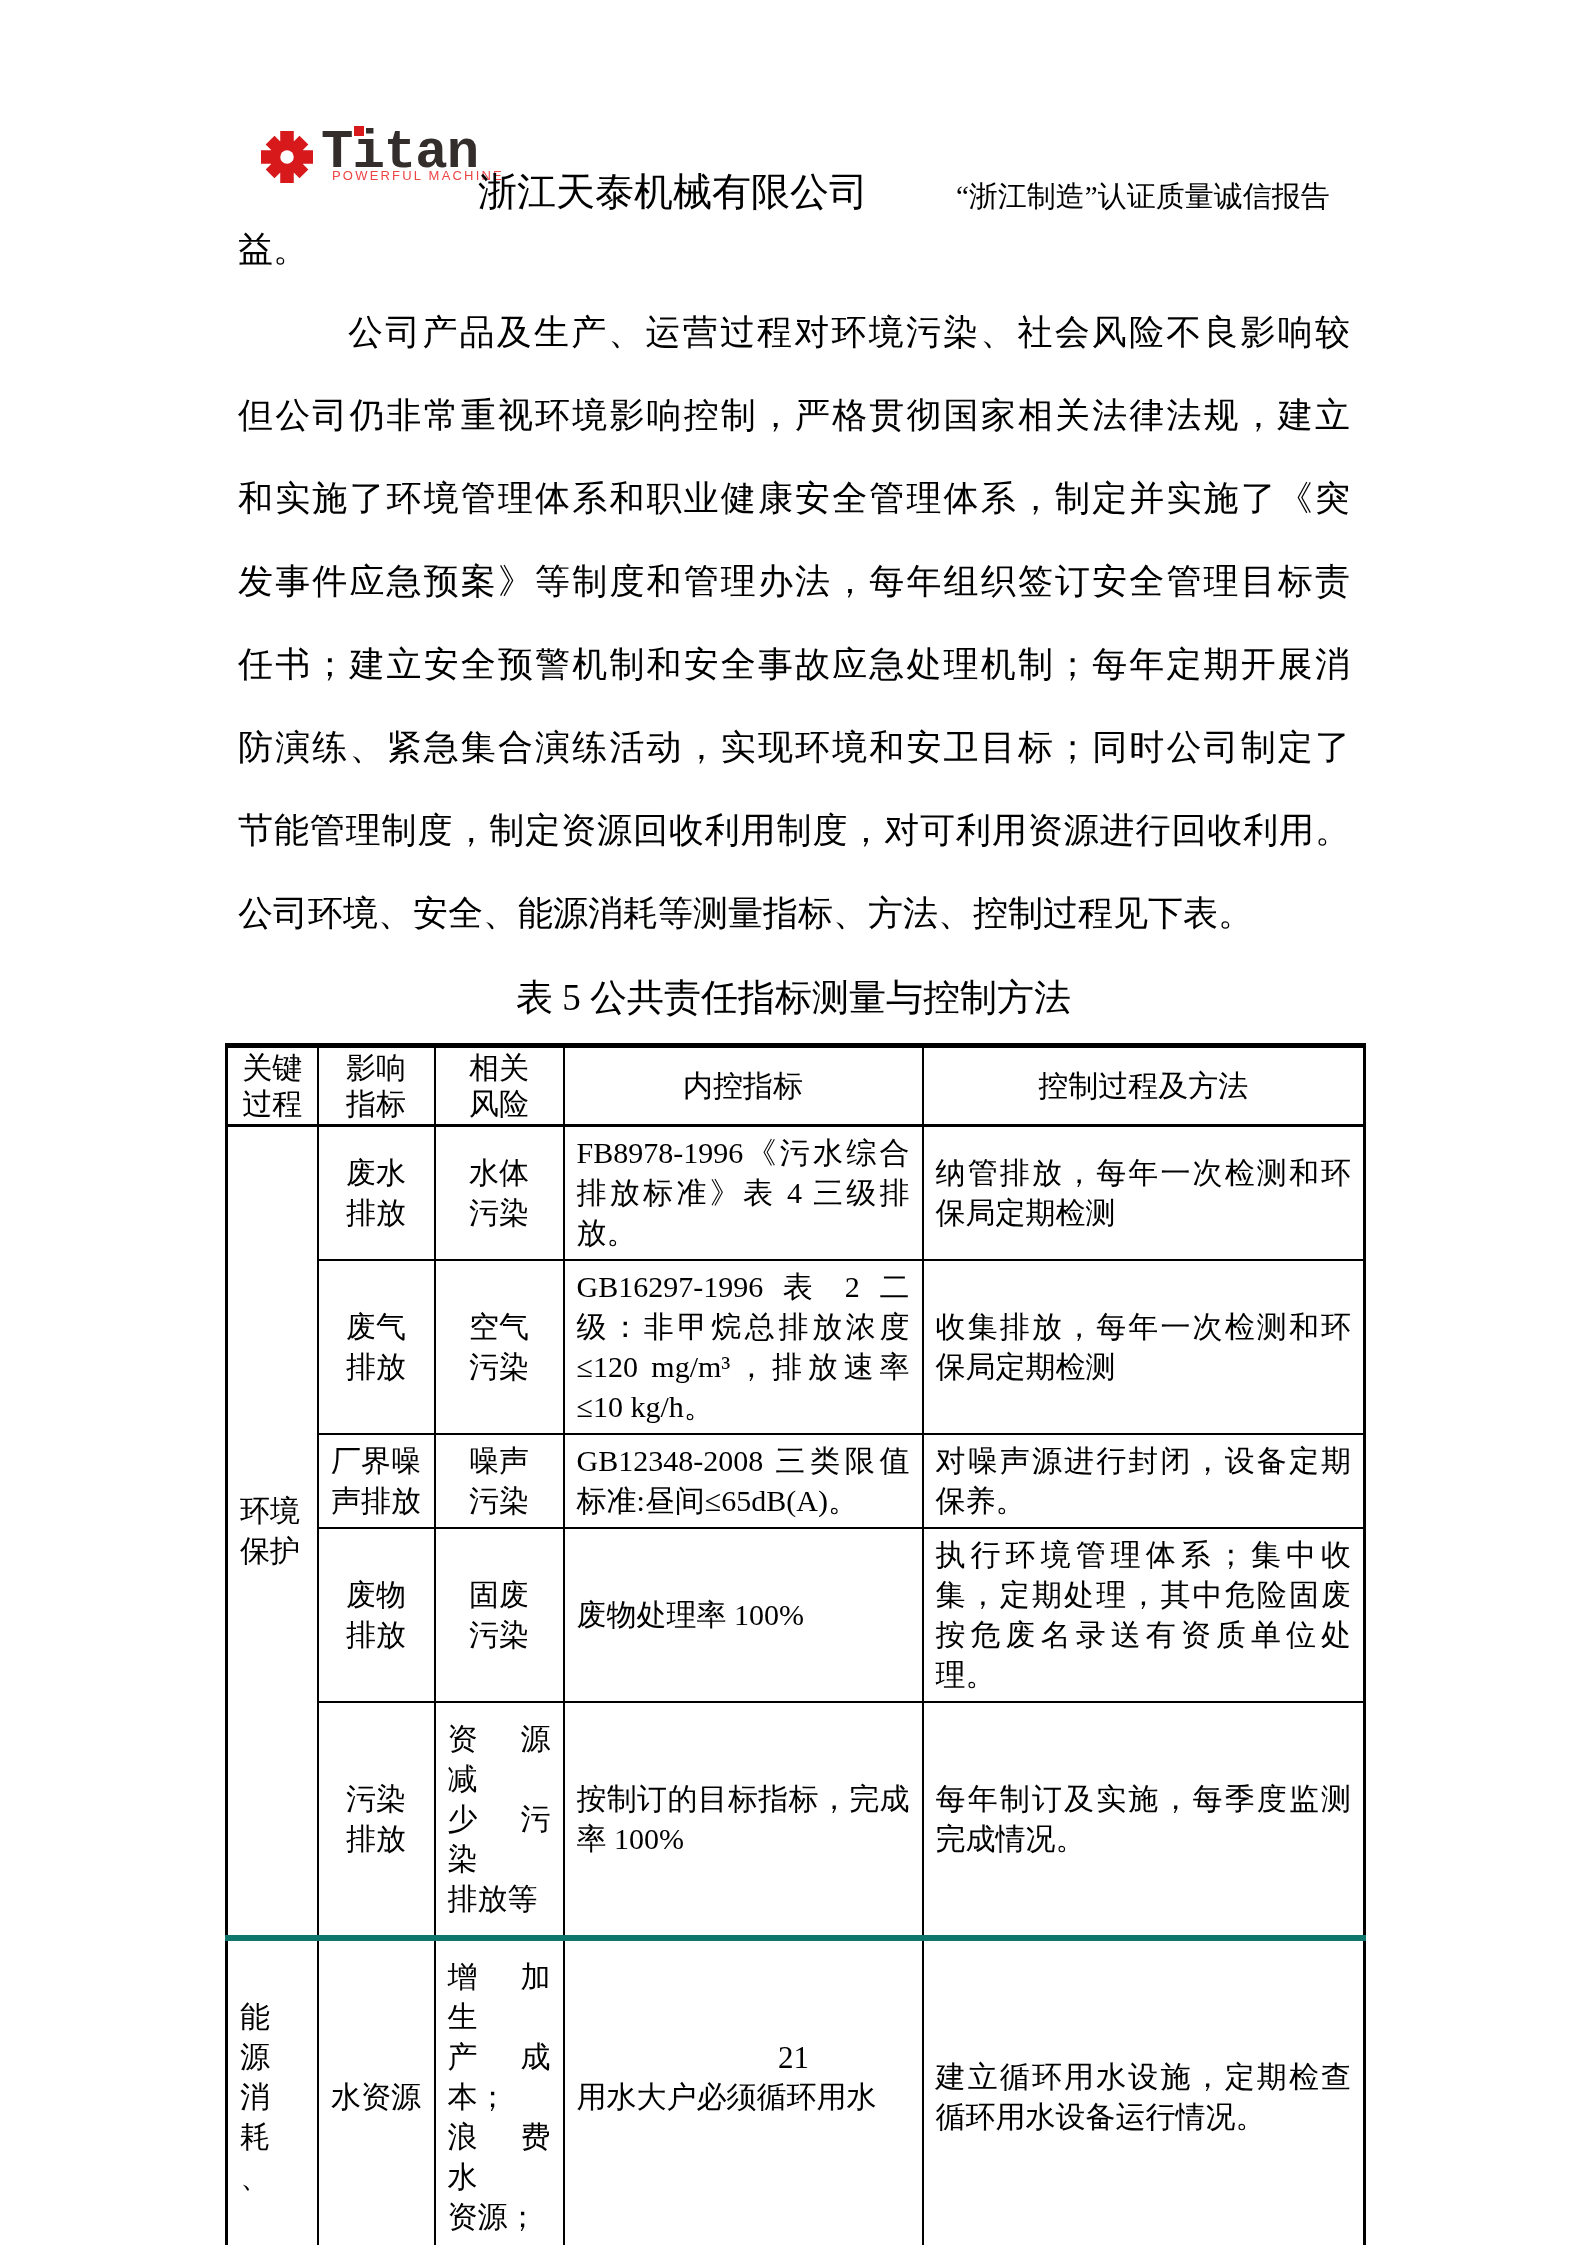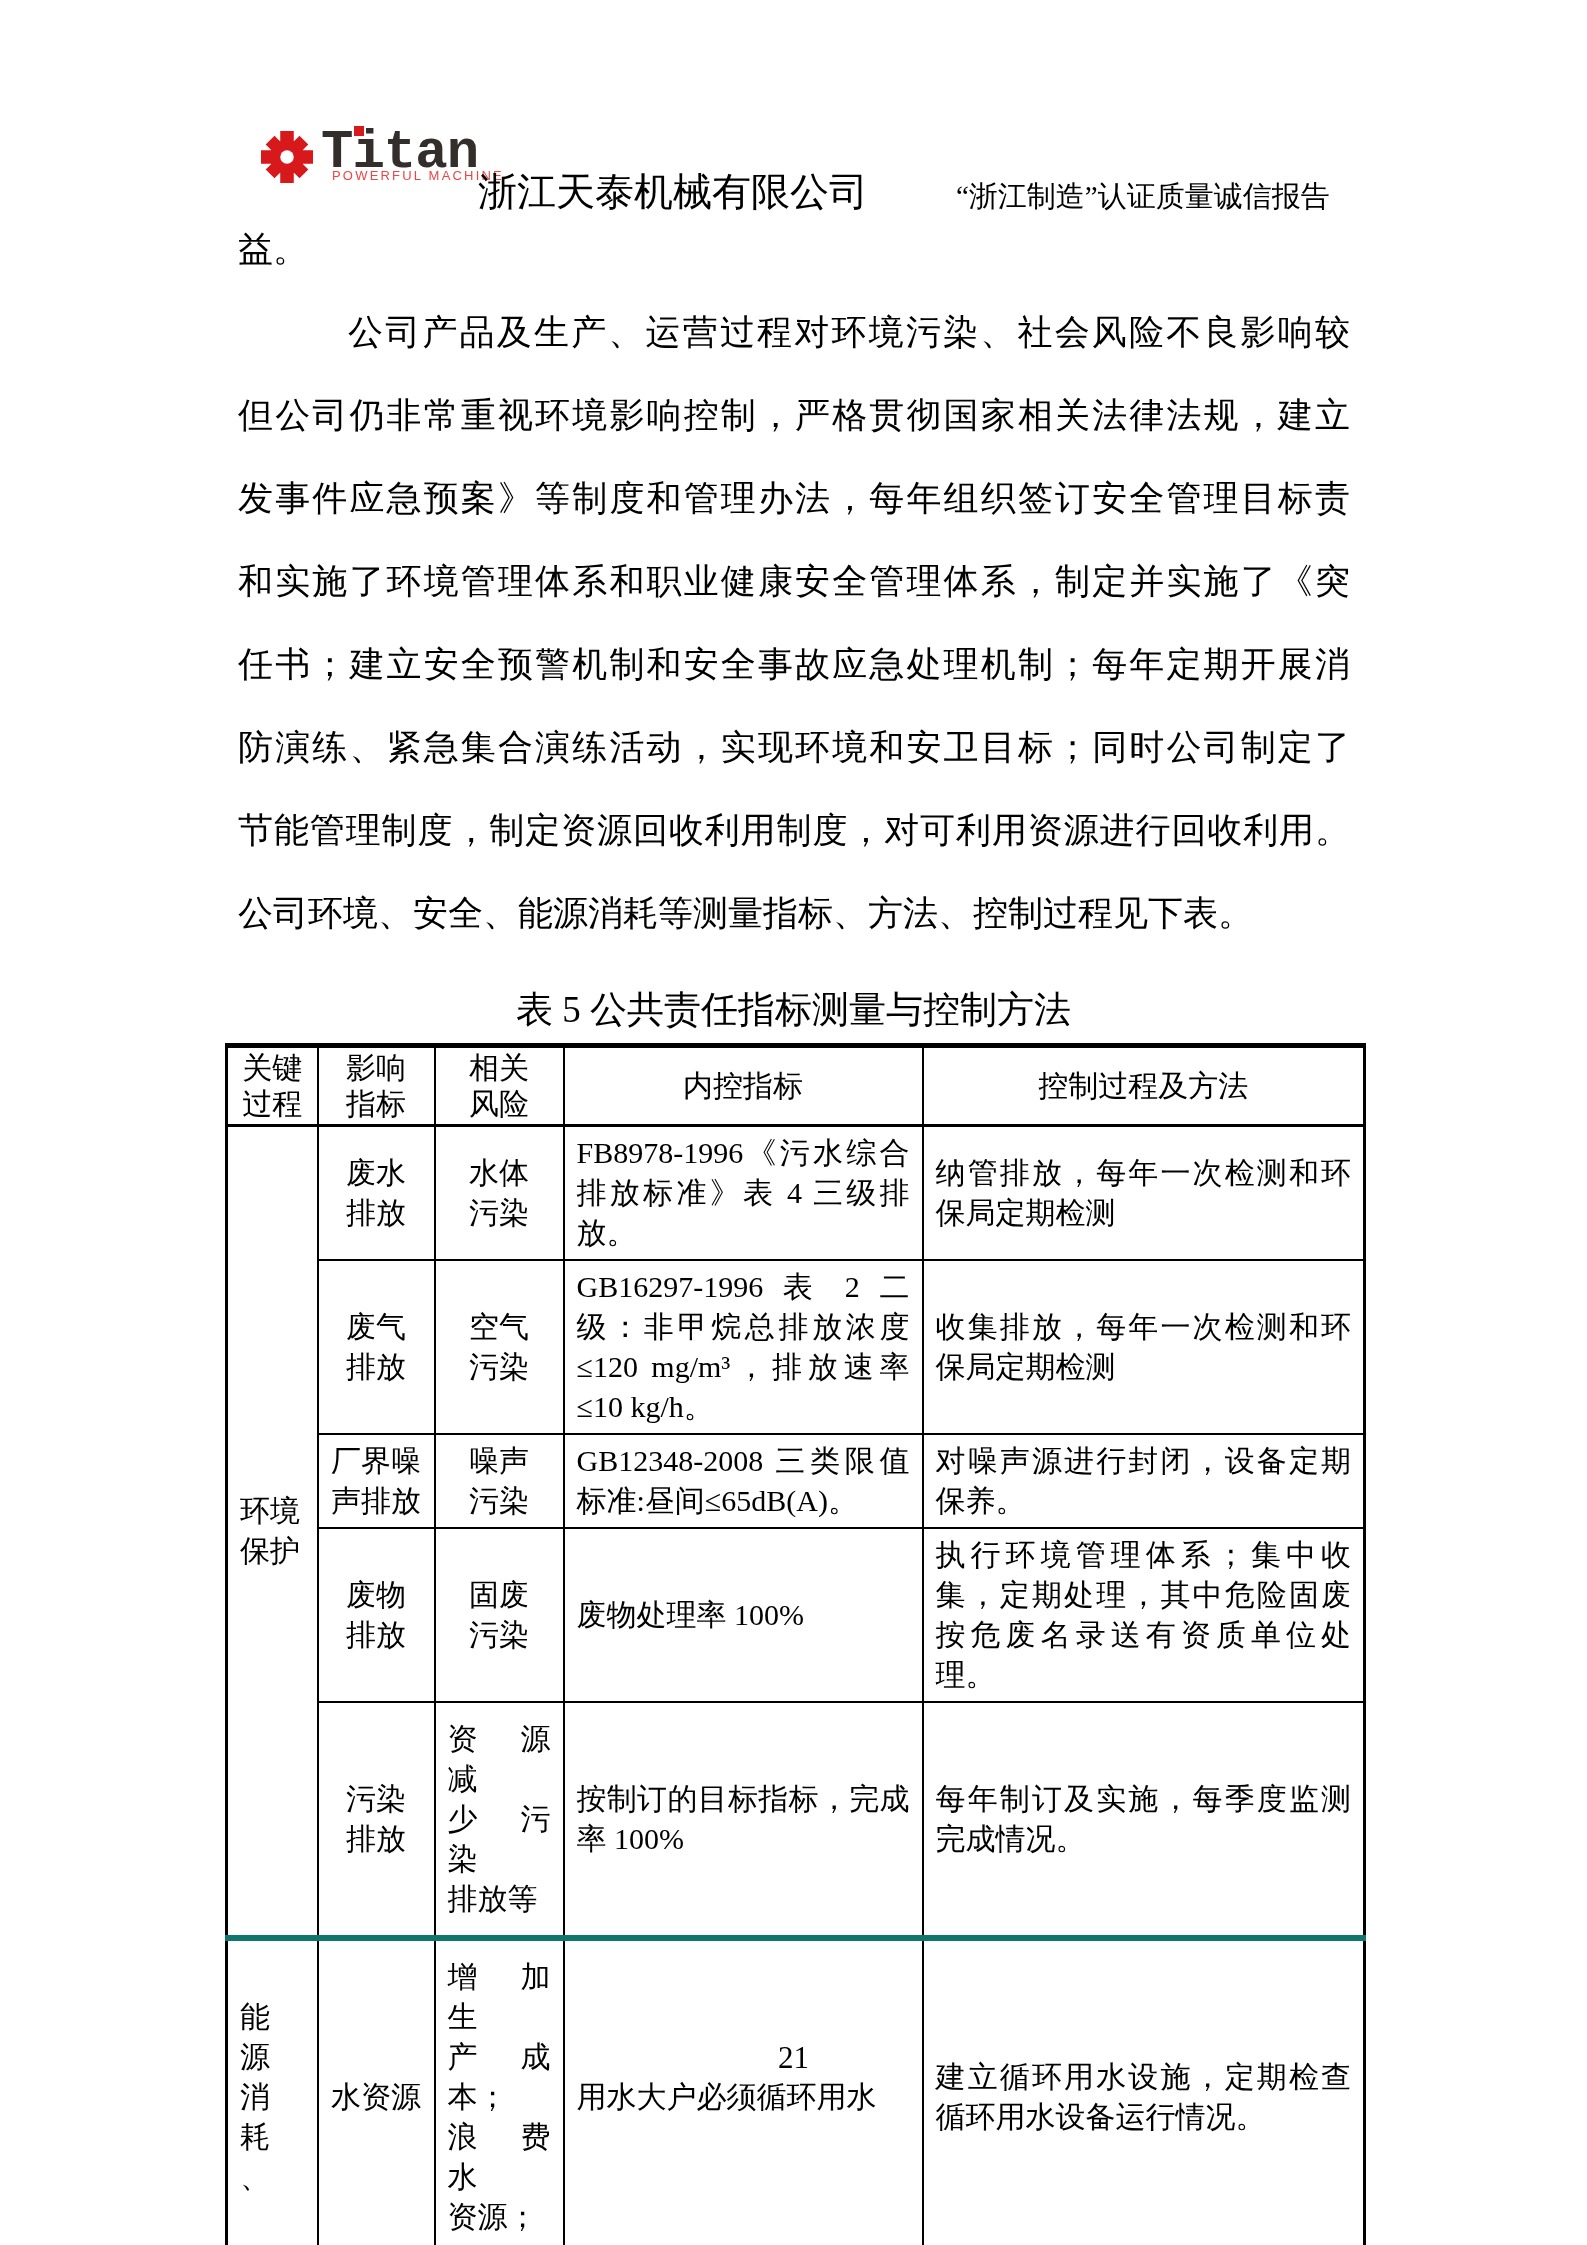--- a/index.html
+++ b/index.html
@@ -16,21 +16,21 @@
   .tagline{position:absolute;left:332px;top:168px;font-family:"Liberation Sans","DejaVu Sans",sans-serif;
            font-size:13px;color:#ef4444;letter-spacing:2.2px;}
   .company-name{position:absolute;left:478px;top:165px;font-size:39px;}
   .report-title{position:absolute;left:956px;top:177px;font-size:29px;}
   
   .body-text{position:absolute;left:238px;top:208px;width:1112px;font-size:35px;line-height:83px;}
   .body-line{text-align:justify;text-align-last:justify;text-justify:distribute;height:83px;overflow:hidden;}
   .body-line.no-just{text-align:left;text-align-last:left;}
   .body-line.indent{padding-left:110px;}
   
-  .table-title{position:absolute;left:0;top:973px;width:1587px;text-align:center;font-size:37px;margin-top:12px;}
+  .table-title{position:absolute;left:0;top:973px;width:1587px;text-align:center;font-size:37px;}
   table.metrics{
     position:absolute;left:225px;top:1043px;width:1138px;
     border-collapse:collapse;table-layout:fixed;
     border:3px solid #000;border-top:5px solid #000;border-bottom:6px solid #000;
     font-size:30px;
   }
   table.metrics td{border:2px solid #000;vertical-align:middle;padding:6px 12px;line-height:40px;}
   table.metrics thead td{border-bottom:3px solid #000;text-align:center;line-height:36px;padding:2px 4px;}
   tr.section-start td{border-top:6px solid #0f766e;}
   td.pre{white-space:pre-line;}
@@ -58,22 +58,22 @@
 </svg>
 <div class="brand"><span id="brand-letters"><span>T</span><span class="dot-i">i</span><span>t</span><span>a</span><span>n</span></span></div>
 <div class="tagline">POWERFUL MACHINE</div>
 <div class="company-name">浙江天泰机械有限公司</div>
 <div class="report-title">“浙江制造”认证质量诚信报告</div>
 
 <div class="body-text">
     <div class="body-line no-just">益。</div>
     <div class="body-line indent">公司产品及生产、运营过程对环境污染、社会风险不良影响较小，</div>
     <div class="body-line">但公司仍非常重视环境影响控制，严格贯彻国家相关法律法规，建立</div>
+    <div class="body-line">和实施了环境管理体系和职业健康安全管理体系，制定并实施了《突</div>
     <div class="body-line">发事件应急预案》等制度和管理办法，每年组织签订安全管理目标责</div>
-    <div class="body-line">和实施了环境管理体系和职业健康安全管理体系，制定并实施了《突</div>
     <div class="body-line">任书；建立安全预警机制和安全事故应急处理机制；每年定期开展消</div>
     <div class="body-line">防演练、紧急集合演练活动，实现环境和安卫目标；同时公司制定了</div>
     <div class="body-line">节能管理制度，制定资源回收利用制度，对可利用资源进行回收利用。</div>
     <div class="body-line no-just">公司环境、安全、能源消耗等测量指标、方法、控制过程见下表。</div>
   </div>
 
 <div class="table-title">表 5 公共责任指标测量与控制方法</div>
 <table class="metrics">
   <colgroup>
     <col style="width:91px">

